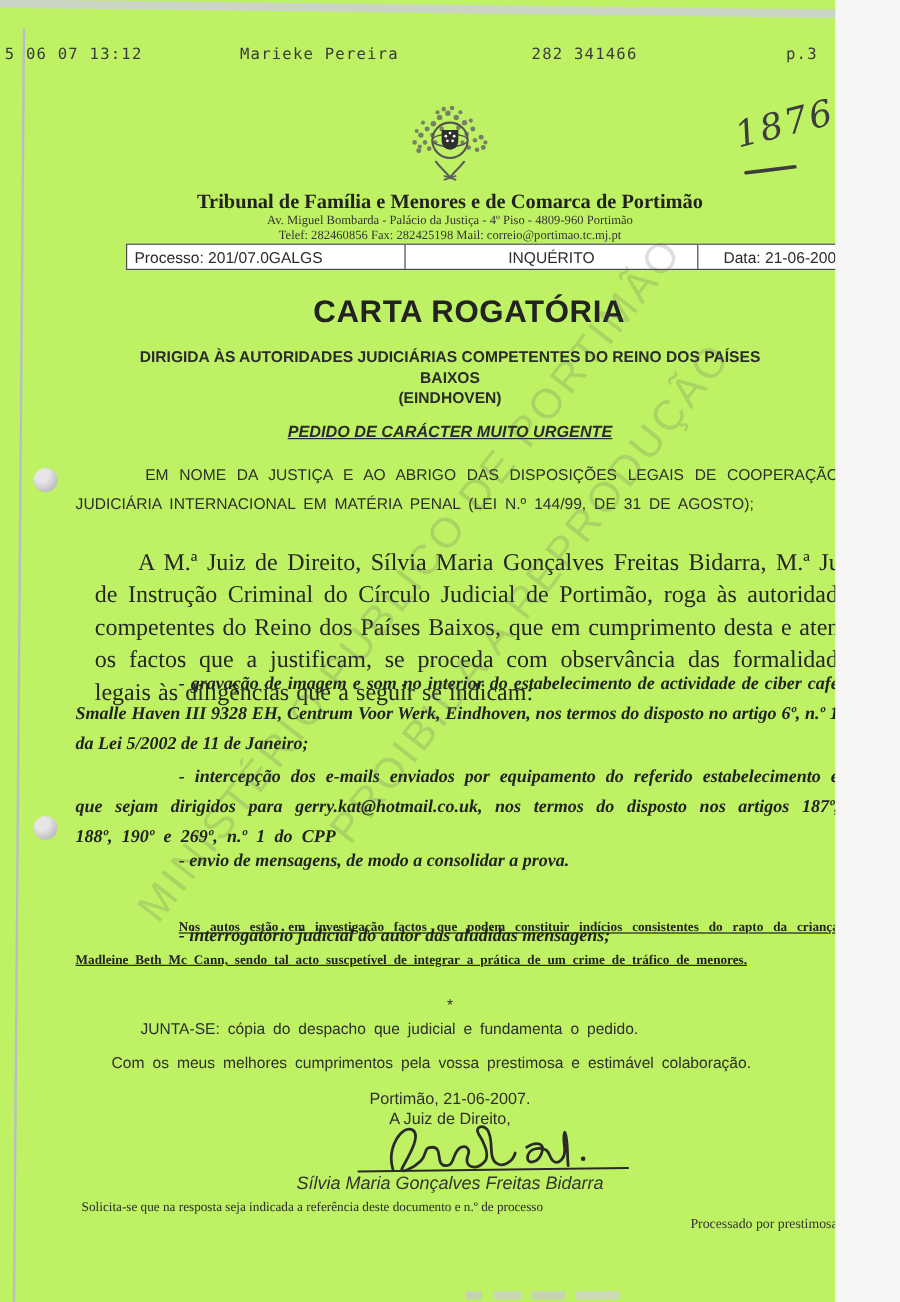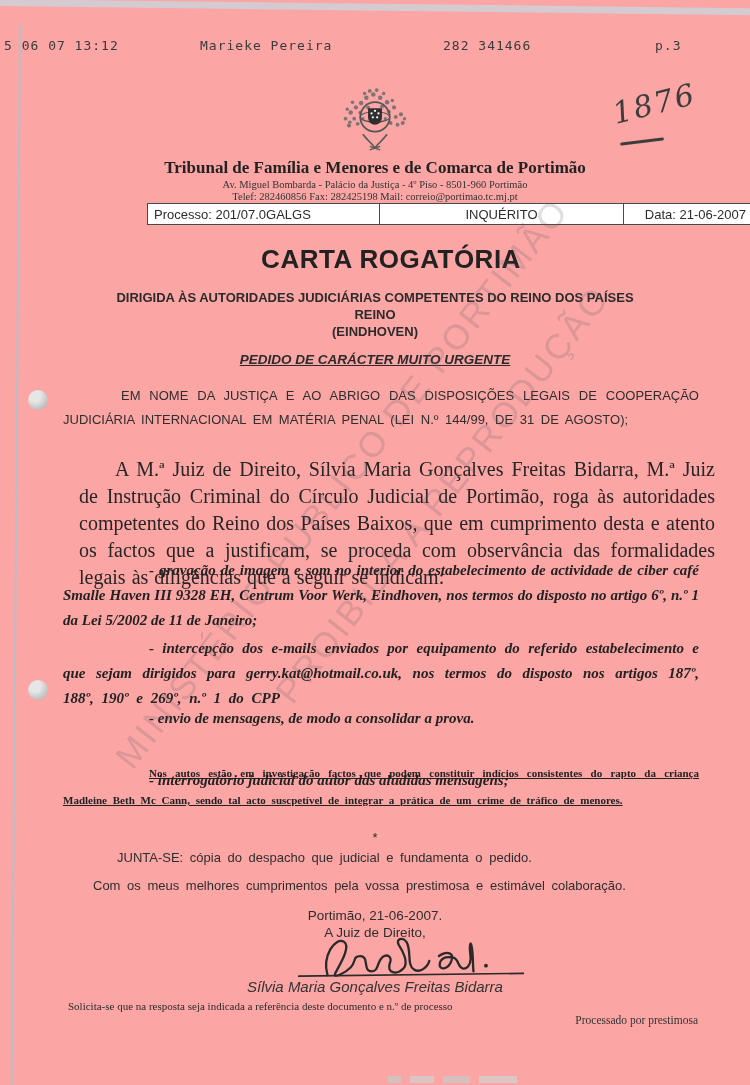--- a/index.html
+++ b/index.html
@@ -1,17 +1,17 @@
 <!DOCTYPE html>
 <html><head>
 <meta charset="utf-8">
 <style>
   html,body{margin:0;padding:0;}
   body{width:750px;height:1085px;background:#f6f6f4;}
-  .page{position:relative;width:750px;height:1085px;background:#fca5a5;overflow:hidden;
+  .page{position:relative;width:696px;height:1085px;background:#bef264;overflow:hidden;
         font-family:"Liberation Sans",sans-serif;color:#2e2e2e;}
   
   .scan-top-band{position:absolute;left:-8px;top:4px;width:110%;height:7px;background:#ccd0d7;
                  transform:rotate(0.7deg);opacity:.85;}
   .scan-left-edge{position:absolute;left:19px;top:24px;width:2px;height:1100px;background:#b9bec6;
                   transform:rotate(0.45deg);transform-origin:top;}
   .hole{position:absolute;width:20px;height:20px;border-radius:50%;
         background:radial-gradient(circle at 35% 30%,#e6e6e6 0 30%,#c2c2c2 70%,#adadad 100%);}
   .hole.top{left:28px;top:390px;}
   .hole.bottom{left:28px;top:680px;}
@@ -30,21 +30,21 @@
   
   .crest{position:absolute;left:327px;top:84px;width:96px;height:78px;}
   .court-name{position:absolute;top:158px;left:0;width:750px;text-align:center;
               font-family:"Liberation Serif",serif;font-weight:bold;font-size:17px;color:#222;}
   .court-address{position:absolute;top:179px;left:0;width:750px;text-align:center;
                  font-family:"Liberation Serif",serif;font-size:10.5px;color:#333;}
   .court-contacts{position:absolute;top:191px;left:0;width:750px;text-align:center;
                   font-family:"Liberation Serif",serif;font-size:10.5px;color:#333;}
   
   .casebar{position:absolute;top:203px;left:105px;width:602px;height:20px;display:flex;
-           border:1.6px solid #4a4a4a;font-size:13px;color:#2c2c2c;background:#fff;margin-left:42px;}
+           border:1.6px solid #4a4a4a;font-size:13px;color:#2c2c2c;background:#fff;}
   .casebar .c1{width:225px;border-right:1.4px solid #4a4a4a;display:flex;align-items:center;padding-left:6px;}
   .casebar .c2{width:243px;border-right:1.4px solid #4a4a4a;display:flex;align-items:center;justify-content:center;}
   .casebar .c3{flex:1;display:flex;align-items:center;justify-content:flex-end;padding-right:4px;}
   
   .doc-title{position:absolute;top:244px;left:0;width:750px;text-align:center;font-weight:bold;
              font-size:26px;letter-spacing:.5px;color:#222;margin-left:16px;}
   .addr1{position:absolute;top:290px;left:0;width:750px;text-align:center;font-weight:bold;font-size:13px;color:#2b2b2b;}
   .addr2{position:absolute;top:307px;left:0;width:750px;text-align:center;font-weight:bold;font-size:13px;color:#2b2b2b;}
   .addr3{position:absolute;top:324px;left:0;width:750px;text-align:center;font-weight:bold;font-size:13px;color:#2b2b2b;}
   .urgency{position:absolute;top:352px;left:0;width:750px;text-align:center;font-weight:bold;
@@ -152,32 +152,32 @@
     <g fill="#fff">
       <circle cx="50" cy="31" r="1.3"></circle>
         <circle cx="46" cy="34" r="1.3"></circle>
         <circle cx="54" cy="34" r="1.3"></circle>
       <circle cx="47.5" cy="38.5" r="1.3"></circle>
         <circle cx="52.5" cy="38.5" r="1.3"></circle>
     </g>
   </svg>
 
   <div class="court-name">Tribunal de Família e Menores e de Comarca de Portimão</div>
-  <div class="court-address">Av. Miguel Bombarda - Palácio da Justiça - 4º Piso - 8501-960 Portimão</div>
+  <div class="court-address">Av. Miguel Bombarda - Palácio da Justiça - 4º Piso - 4809-960 Portimão</div>
   <div class="court-contacts">Telef: 282460856   Fax: 282425198  Mail: correio@portimao.tc.mj.pt</div>
 
   <div class="casebar">
     <div class="c1">Processo: 201/07.0GALGS</div>
     <div class="c2">INQUÉRITO</div>
     <div class="c3">Data: 21-06-2007</div>
   </div>
 
   <div class="doc-title">CARTA ROGATÓRIA</div>
   <div class="addr1">DIRIGIDA ÀS AUTORIDADES JUDICIÁRIAS COMPETENTES DO REINO DOS PAÍSES</div>
-  <div class="addr2">REINO</div>
+  <div class="addr2">BAIXOS</div>
   <div class="addr3">(EINDHOVEN)</div>
   <div class="urgency">PEDIDO DE CARÁCTER MUITO URGENTE</div>
 
   <div class="col p-sans p1">EM NOME DA JUSTIÇA E AO ABRIGO DAS DISPOSIÇÕES LEGAIS DE COOPERAÇÃO JUDICIÁRIA INTERNACIONAL EM MATÉRIA PENAL (LEI N.º 144/99, DE 31 DE AGOSTO);</div>
   <div class="col p-serif p2">A M.ª Juiz de Direito, Sílvia Maria Gonçalves Freitas Bidarra, M.ª Juiz de Instrução Criminal do Círculo Judicial de Portimão, roga às autoridades competentes do Reino dos Países Baixos, que em cumprimento desta e atento os factos que a justificam, se proceda com observância das formalidades legais às diligências que a seguir se indicam:</div>
   <div class="col item i1">- gravação de imagem e som no interior do estabelecimento de actividade de ciber café Smalle Haven III 9328 EH, Centrum Voor Werk, Eindhoven, nos termos do disposto no artigo 6º, n.º 1 da Lei 5/2002 de 11 de Janeiro;</div>
   <div class="col item i2">- intercepção dos e-mails enviados por equipamento do referido estabelecimento e que sejam dirigidos para gerry.kat@hotmail.co.uk, nos termos do disposto nos artigos 187º, 188º, 190º e 269º, n.º 1 do CPP</div>
   <div class="col item i3">- envio de mensagens, de modo a consolidar a prova.</div>
   <div class="col item i4">- interrogatório judicial do autor das aludidas mensagens;</div>
   <div class="col highlight">Nos autos estão em investigação factos que podem constituir indícios consistentes do rapto da criança Madleine Beth Mc Cann, sendo tal acto suscpetível de integrar a prática de um crime de tráfico de menores.</div>

